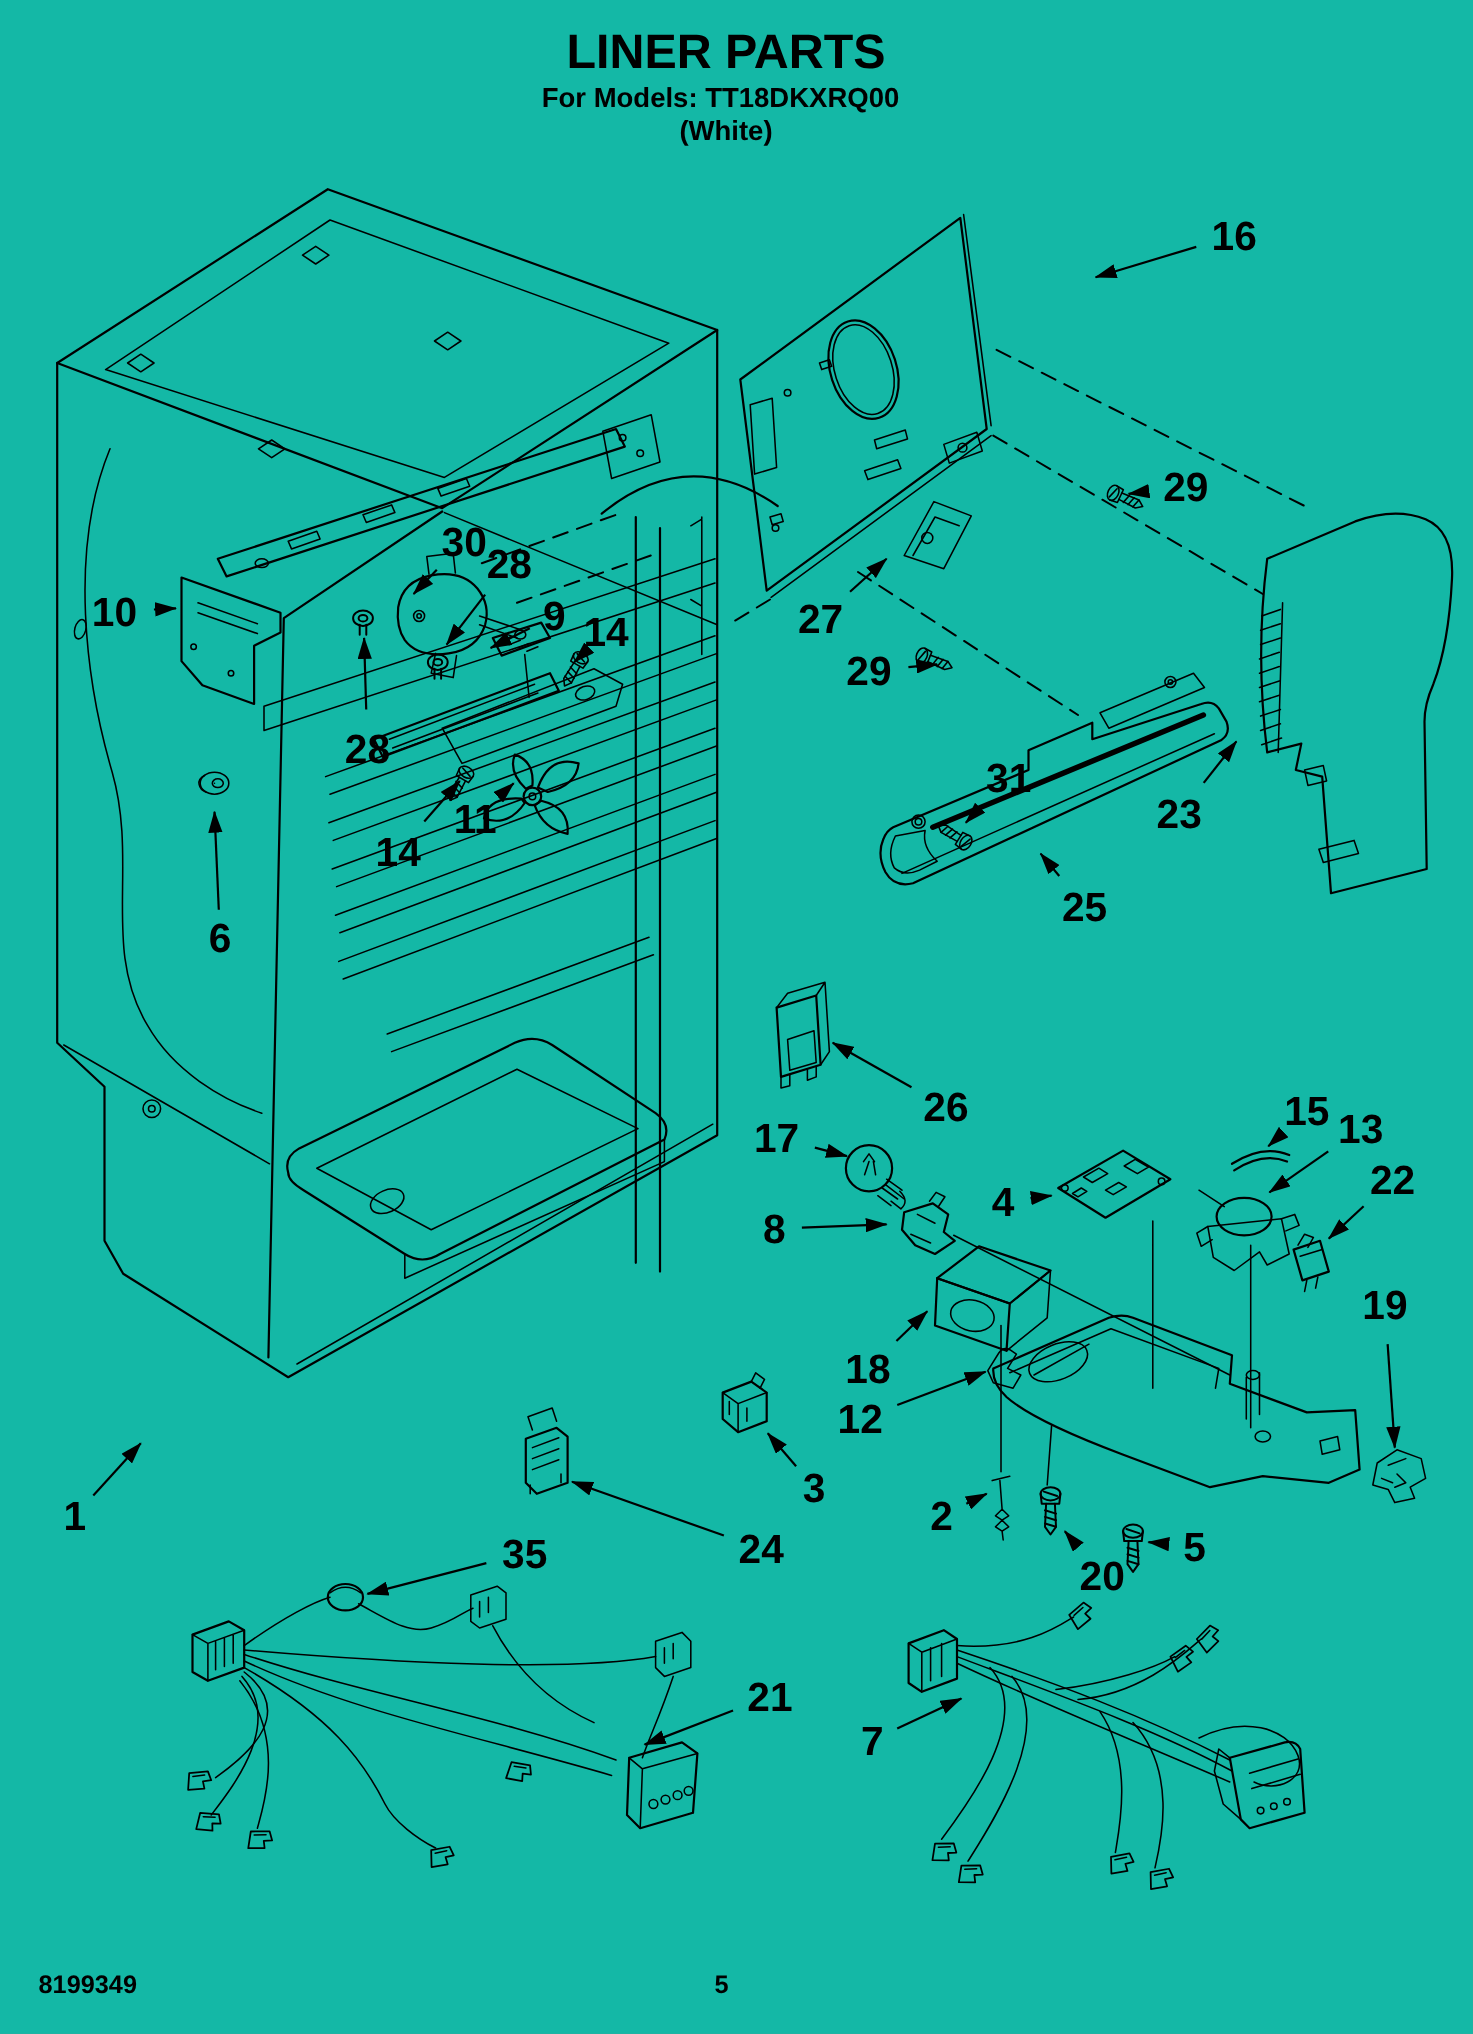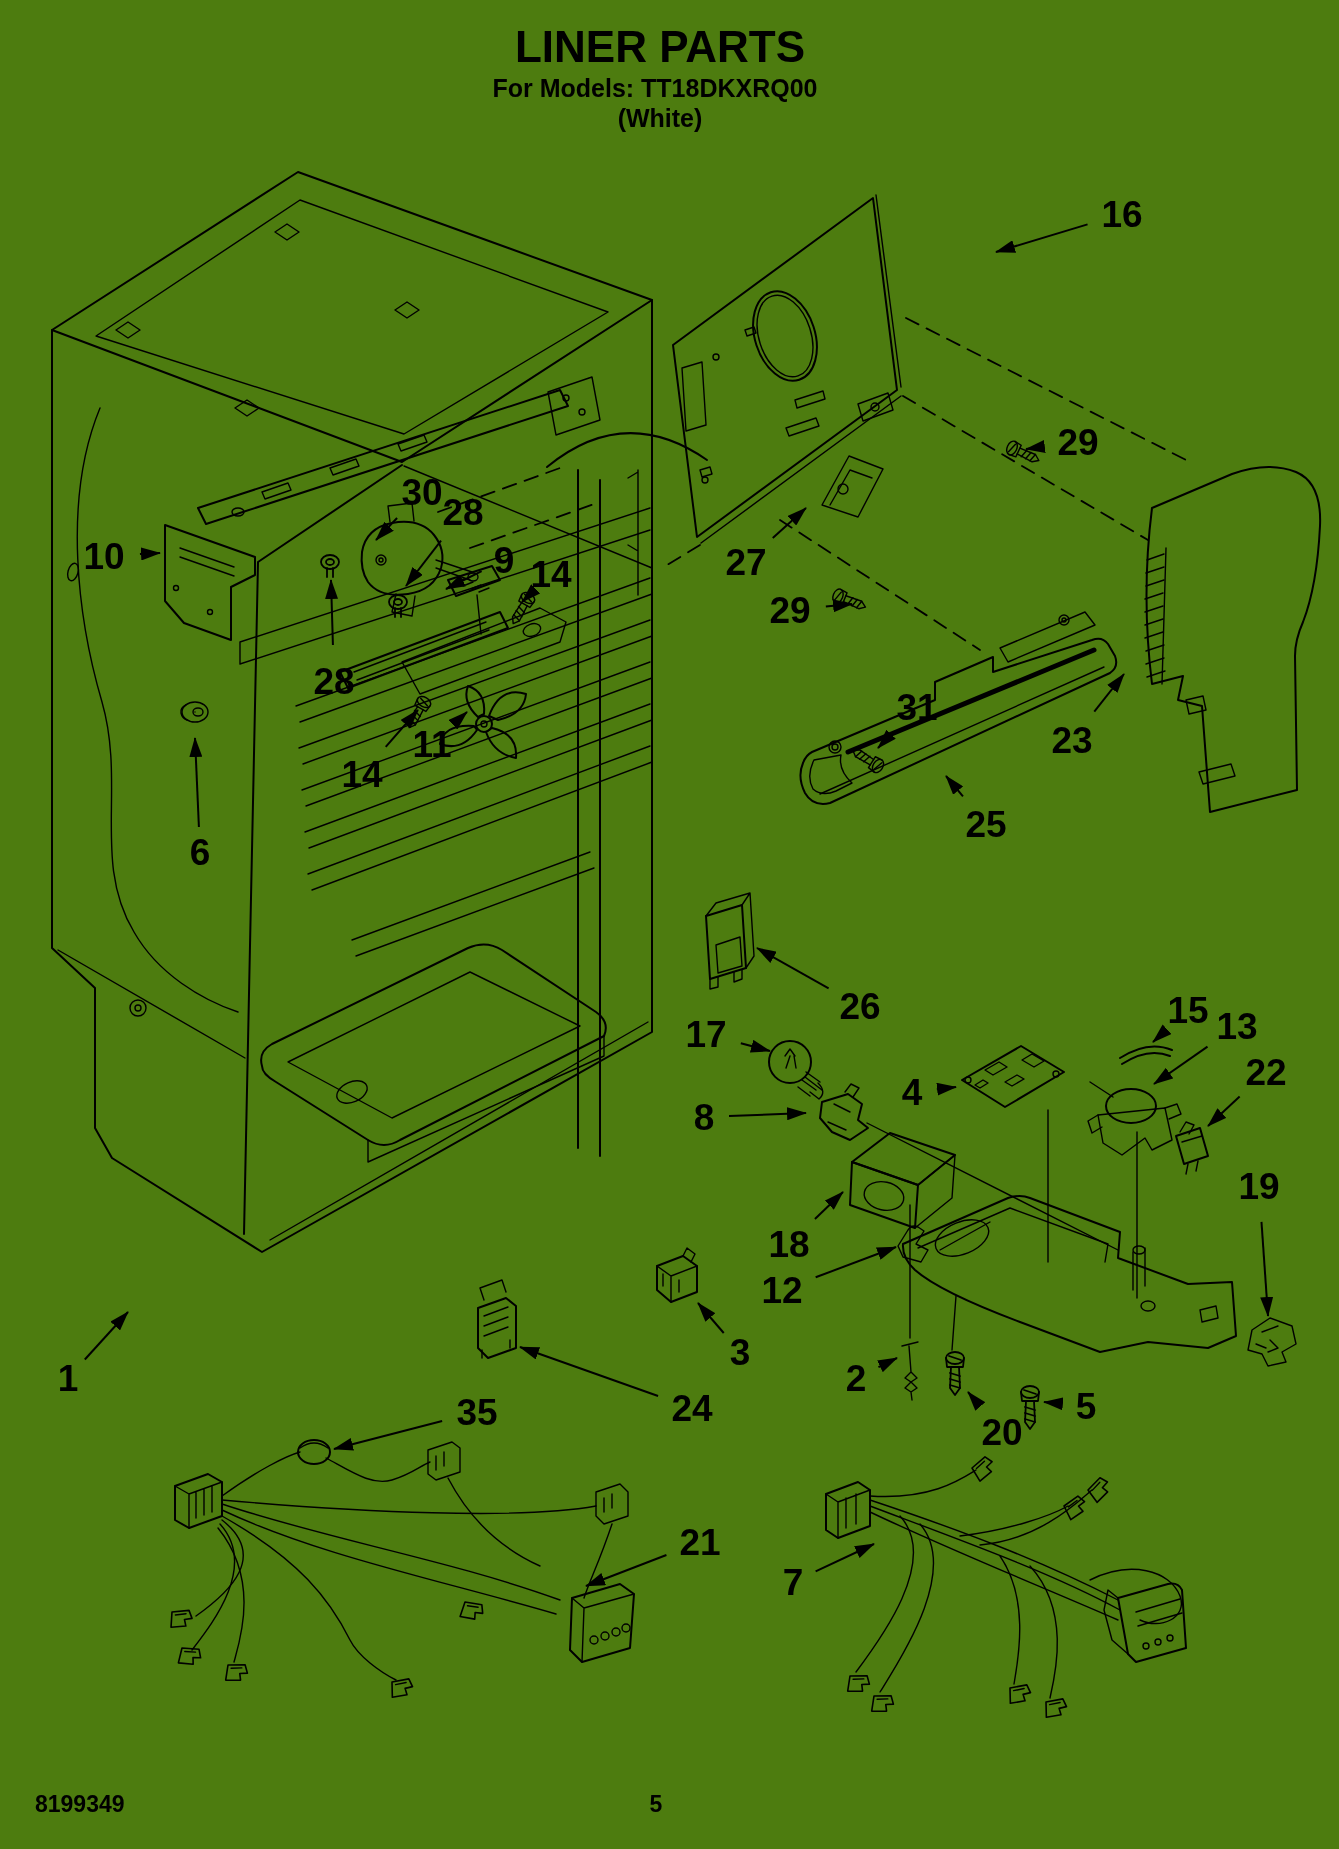--- a/index.html
+++ b/index.html
@@ -1,16 +1,16 @@
 <!DOCTYPE html>
 <html><head>
 <meta charset="utf-8">
 <style>
   html,body{margin:0;padding:0;background:#888;}
-  .page{width:1339px;height:1849px;background:#4d7c0f;position:relative;margin:0 auto;overflow:hidden;
+  .page{width:1339px;height:1849px;background:#14b8a6;position:relative;margin:0 auto;overflow:hidden;
         font-family:"Liberation Sans", sans-serif;}
   svg{position:absolute;left:0;top:0;width:1339px;height:1849px;}
   .art{stroke:#000;fill:none;stroke-width:2;stroke-linejoin:round;stroke-linecap:round;}
   .thin{stroke-width:1.4;}
   .heavy{stroke-width:5;}
   .dashed{stroke-dasharray:14 9;stroke-width:1.8;}
   .leader{stroke:#000;stroke-width:2;fill:none;}
   .callout{font-family:"Liberation Sans",sans-serif;font-weight:bold;font-size:37px;fill:#000;
            text-anchor:middle;}
   .t-title{font-family:"Liberation Sans",sans-serif;font-weight:bold;font-size:44px;fill:#000;text-anchor:middle;}

